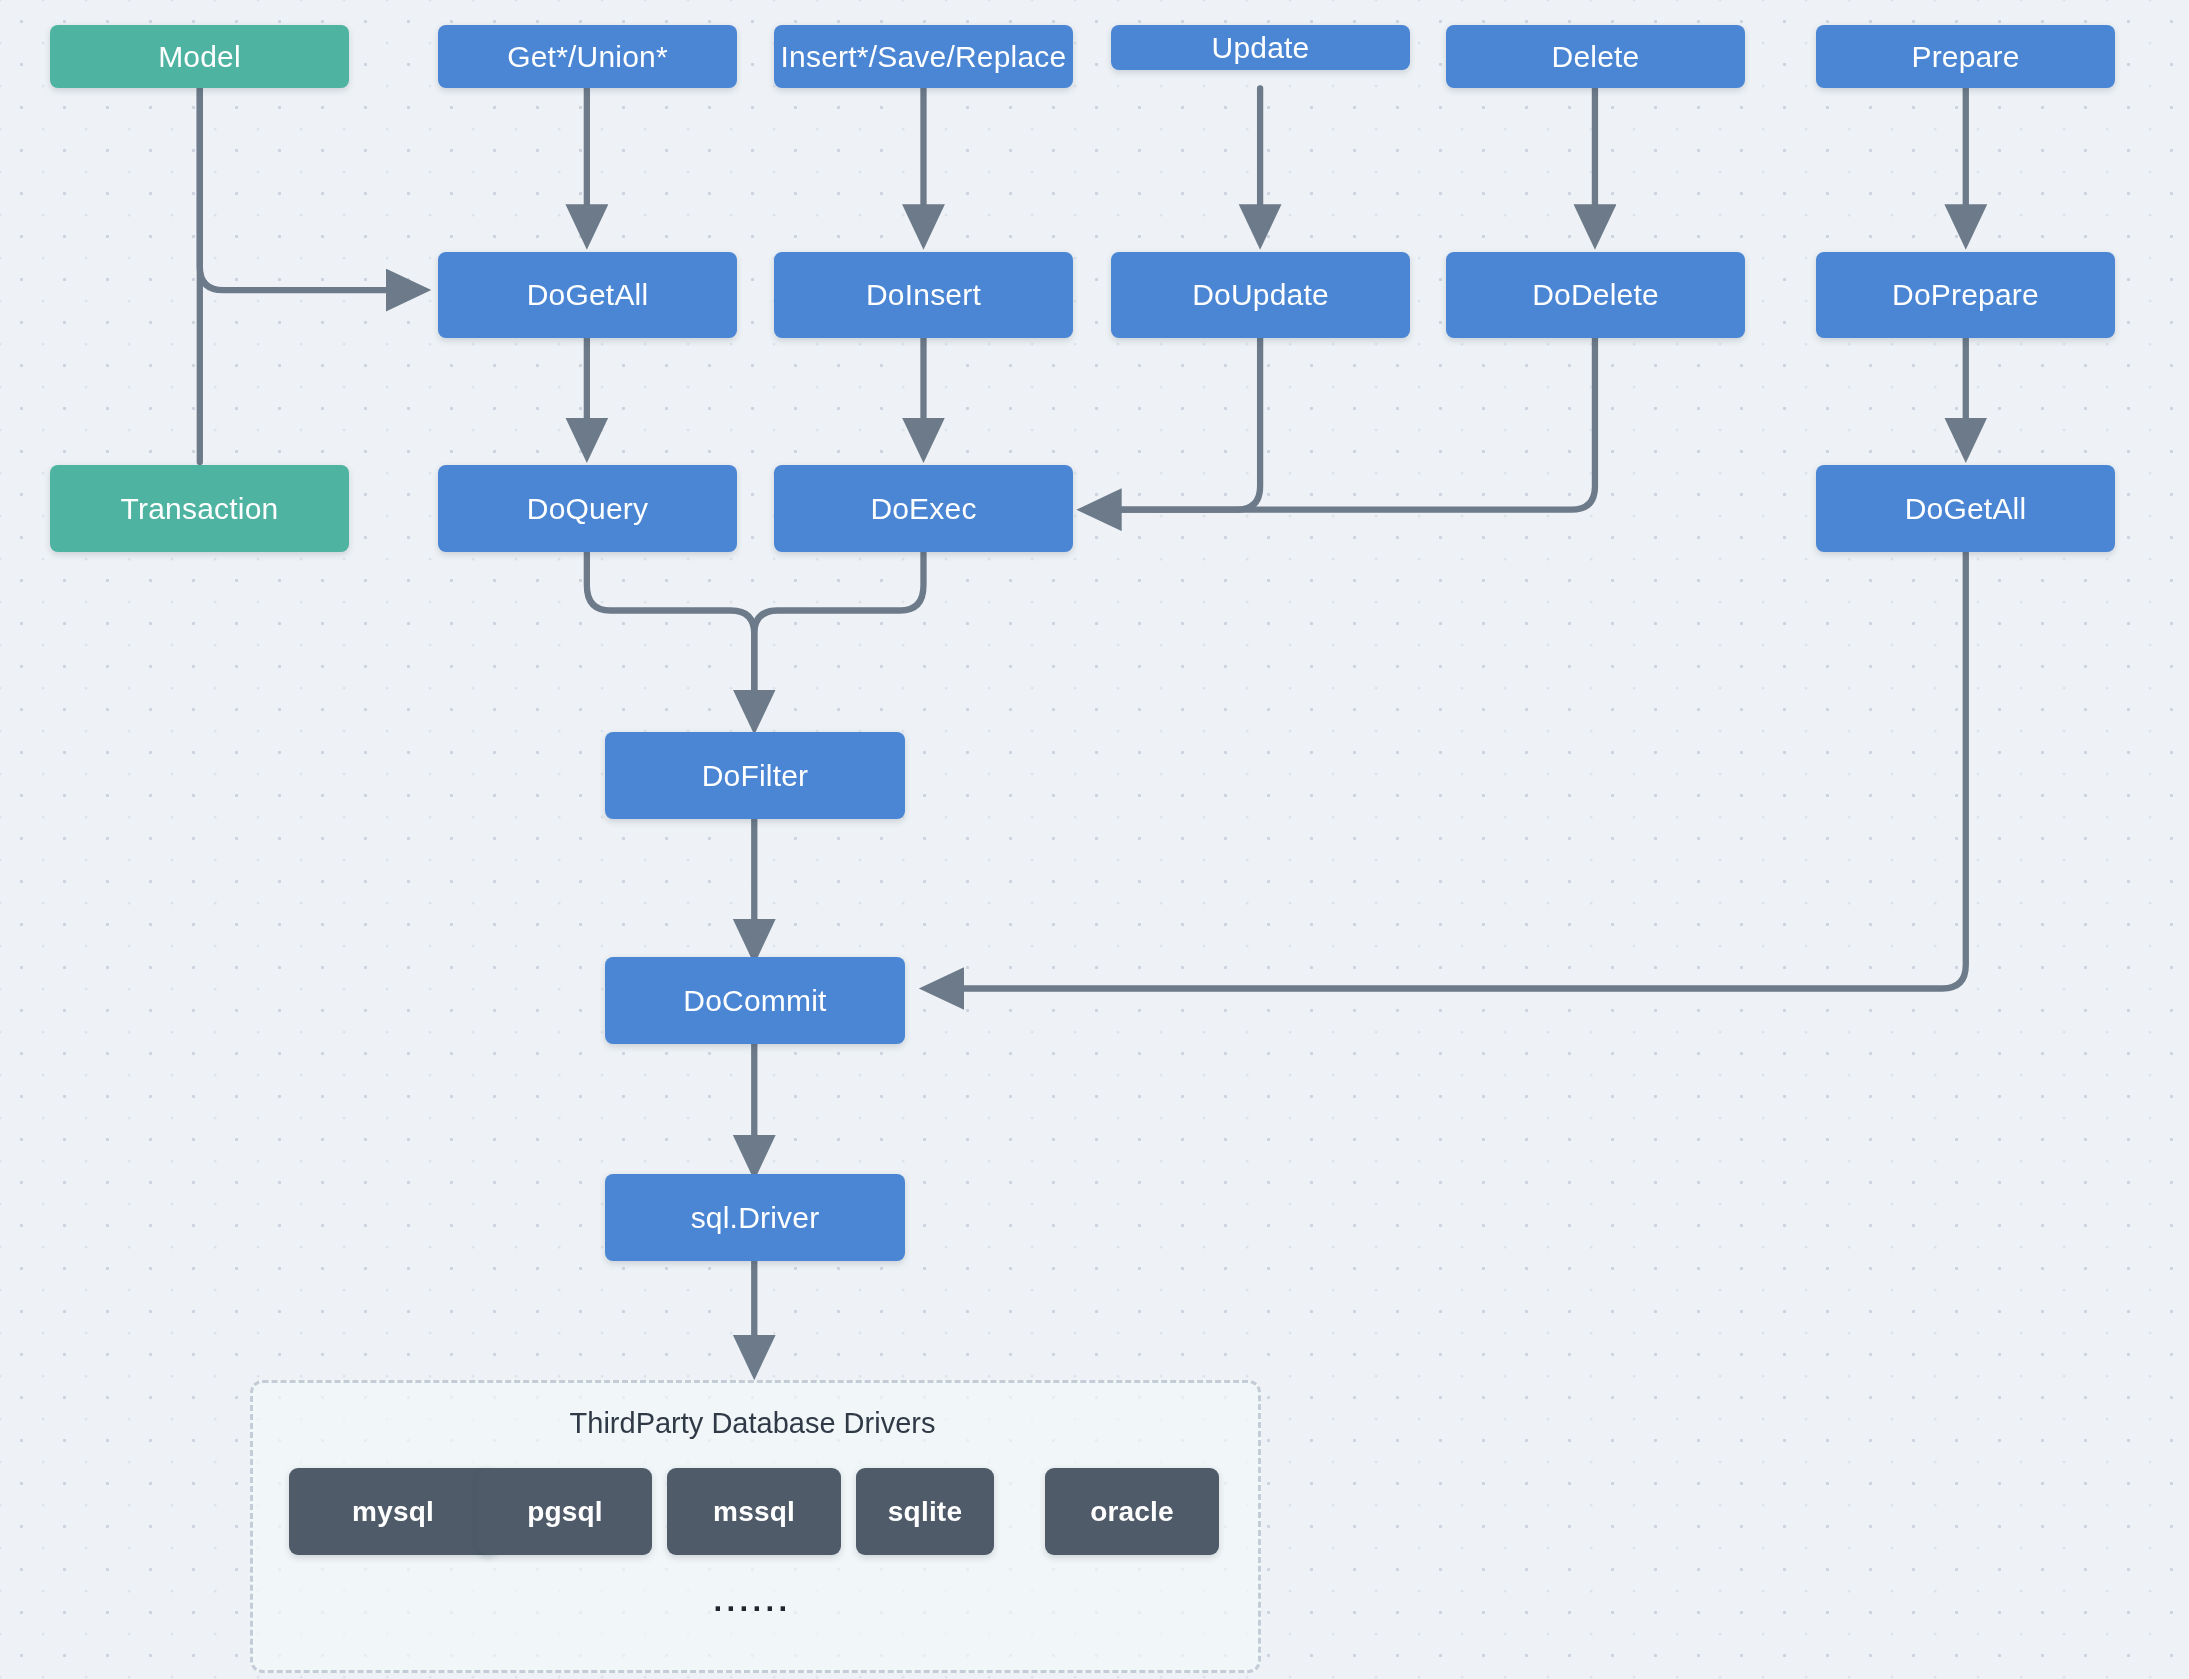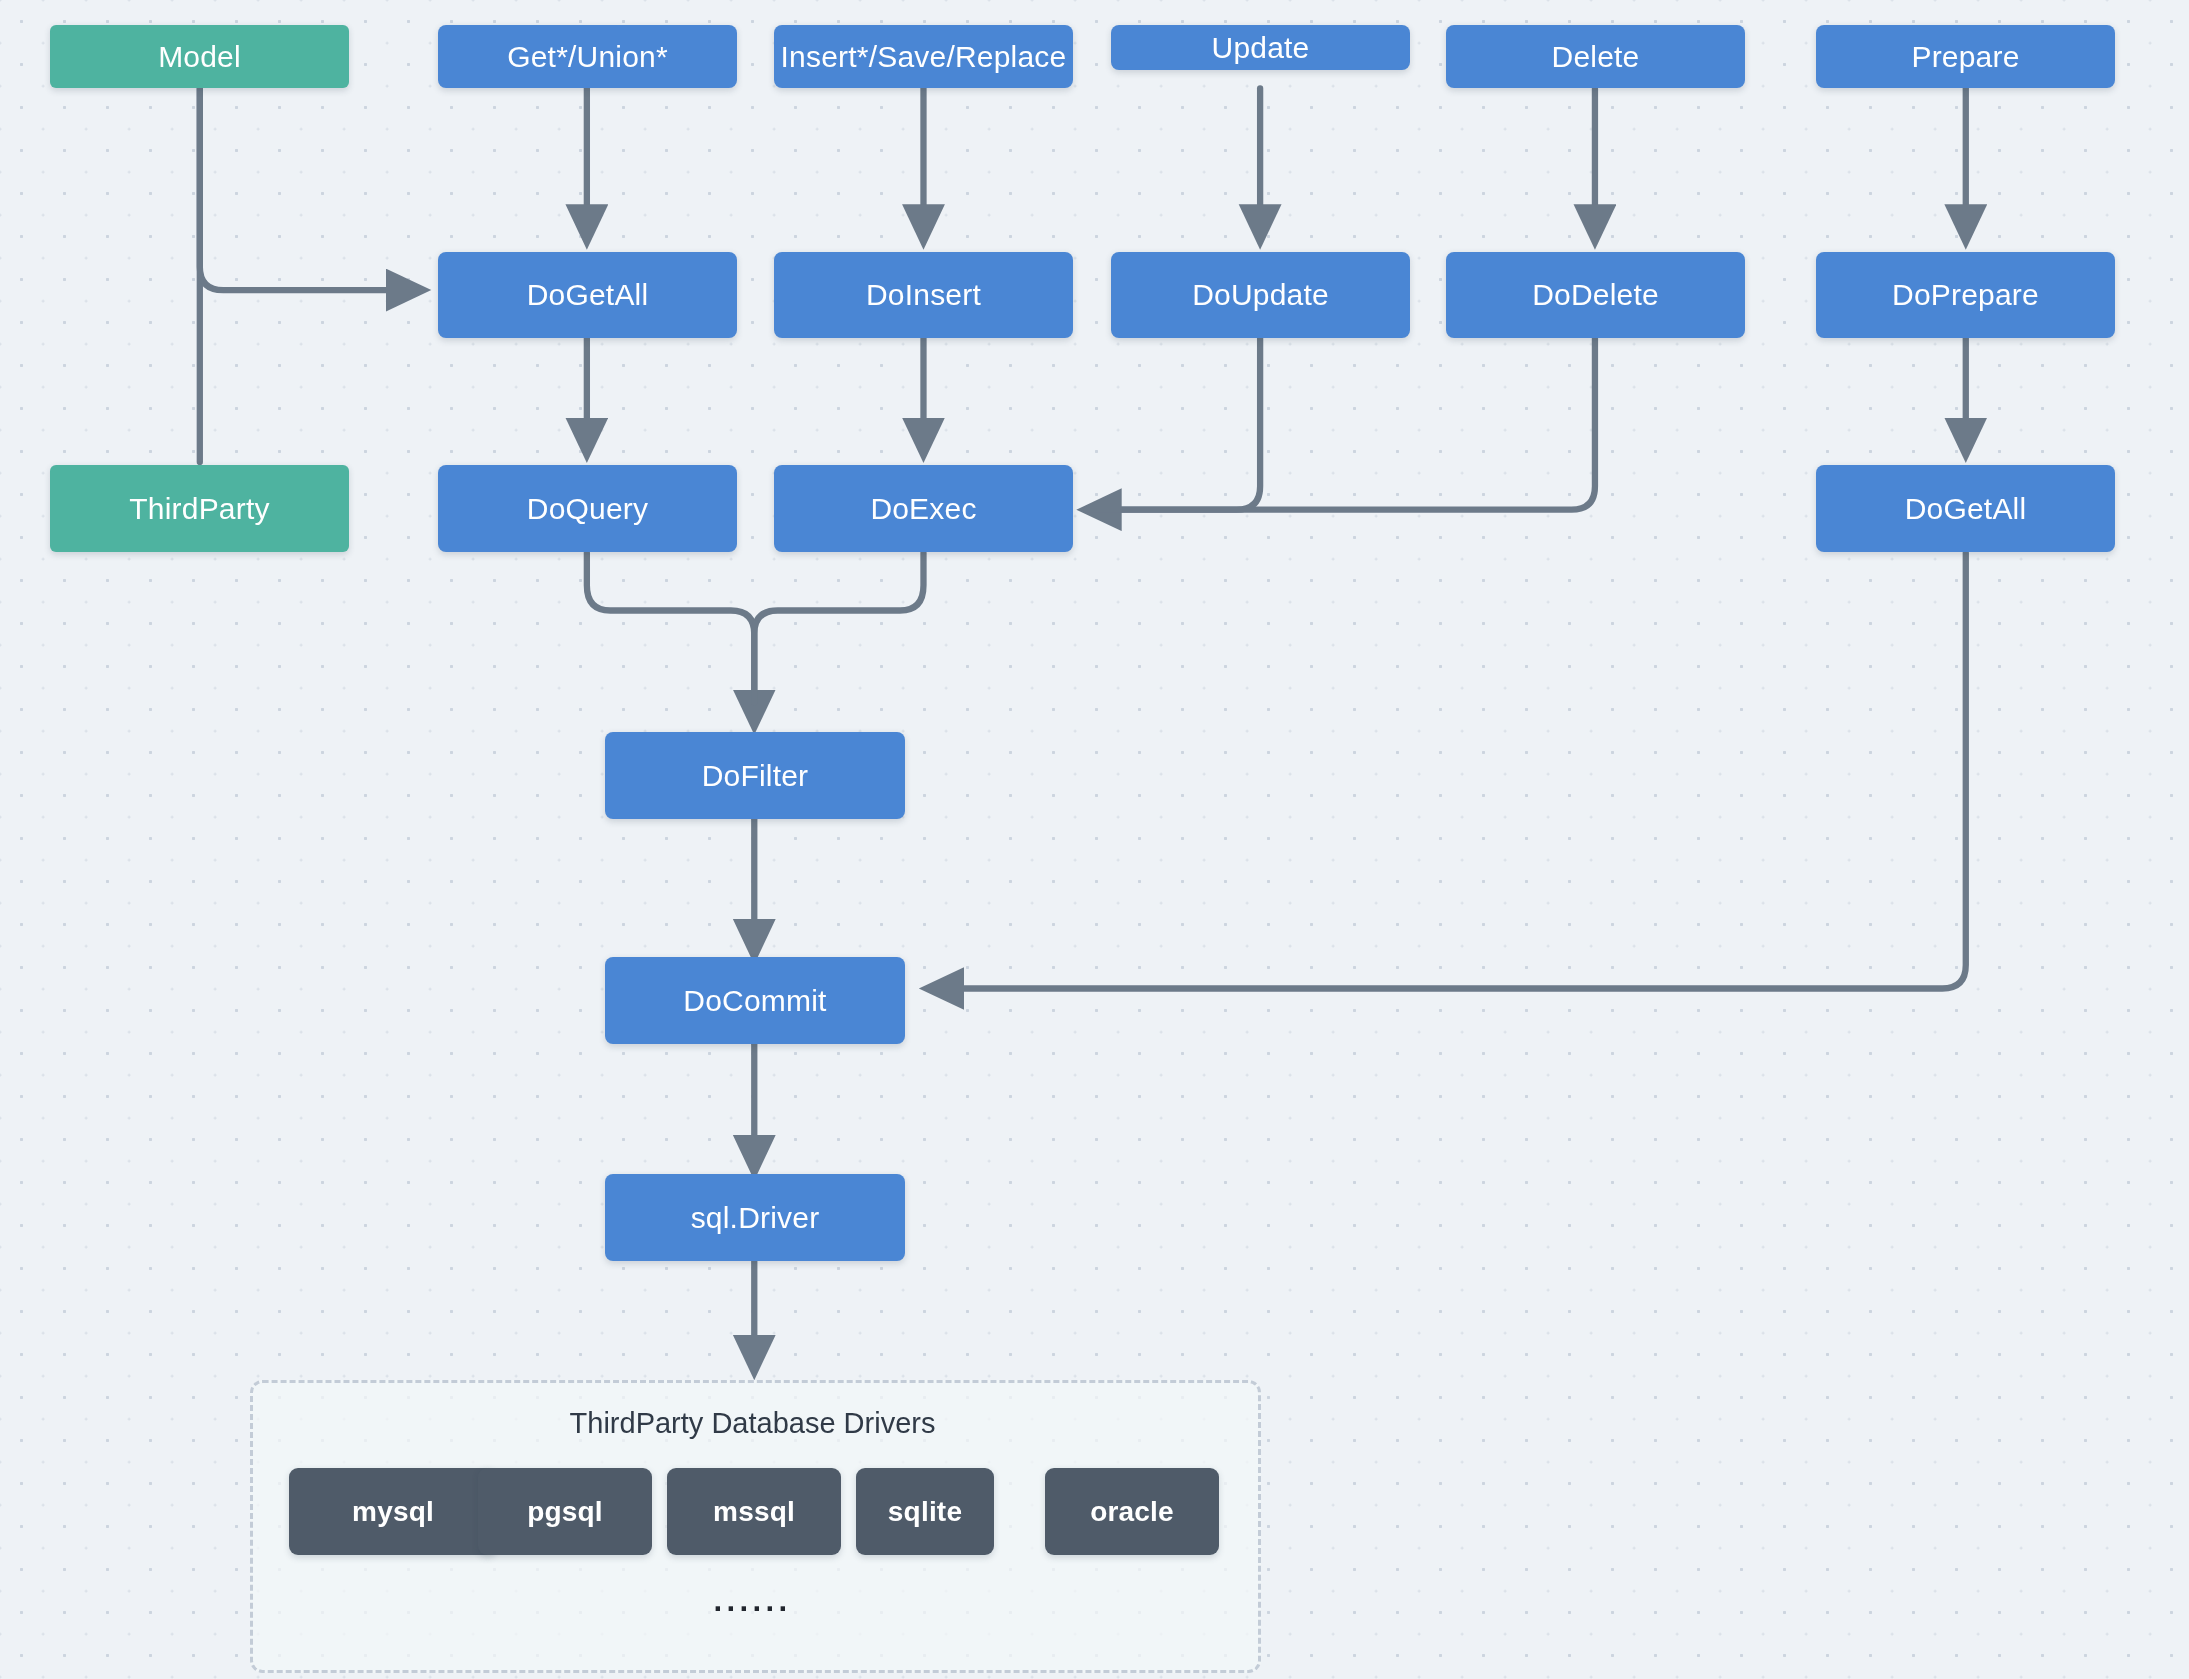--- a/index.html
+++ b/index.html
@@ -24,21 +24,21 @@
     position:absolute;
     display:flex;align-items:center;justify-content:center;
     border-radius:8px;
     color:#ffffff;
     font-size:30px;
     letter-spacing:0.2px;
     box-shadow:0 2.7px 6.3px rgba(40,60,80,.17);
     white-space:nowrap;
   }
   .blue{background:#4a86d4;}
-  .green{background:#4eb3a0;border-radius:6px;}
+  .green{background:#4eb3a0;}
   .slate{background:#4f5b69;font-size:28px;font-weight:bold;border-radius:9px;}
   .group-box{
     position:absolute;
     border:3.6px dashed #c3ccd7;
     border-radius:12.6px;
     background:rgba(243,246,248,0.72);
   }
   .group-title{
     position:absolute;
     color:#303a47;
@@ -124,21 +124,21 @@
     <span>DoUpdate</span>
   </div>
   <div class="node blue" style="left:1446px;top:252px;width:299px;height:86px;">
     <span>DoDelete</span>
   </div>
   <div class="node blue" style="left:1816px;top:252px;width:299px;height:86px;">
     <span>DoPrepare</span>
   </div>
 
   <div class="node green" style="left:50px;top:465px;width:299px;height:87px;">
-    <span>ThirdParty</span>
+    <span>Transaction</span>
   </div>
   <div class="node blue" style="left:438px;top:465px;width:299px;height:87px;">
     <span>DoQuery</span>
   </div>
   <div class="node blue" style="left:774px;top:465px;width:299px;height:87px;">
     <span>DoExec</span>
   </div>
   <div class="node blue" style="left:1816px;top:465px;width:299px;height:87px;">
     <span>DoGetAll</span>
   </div>

